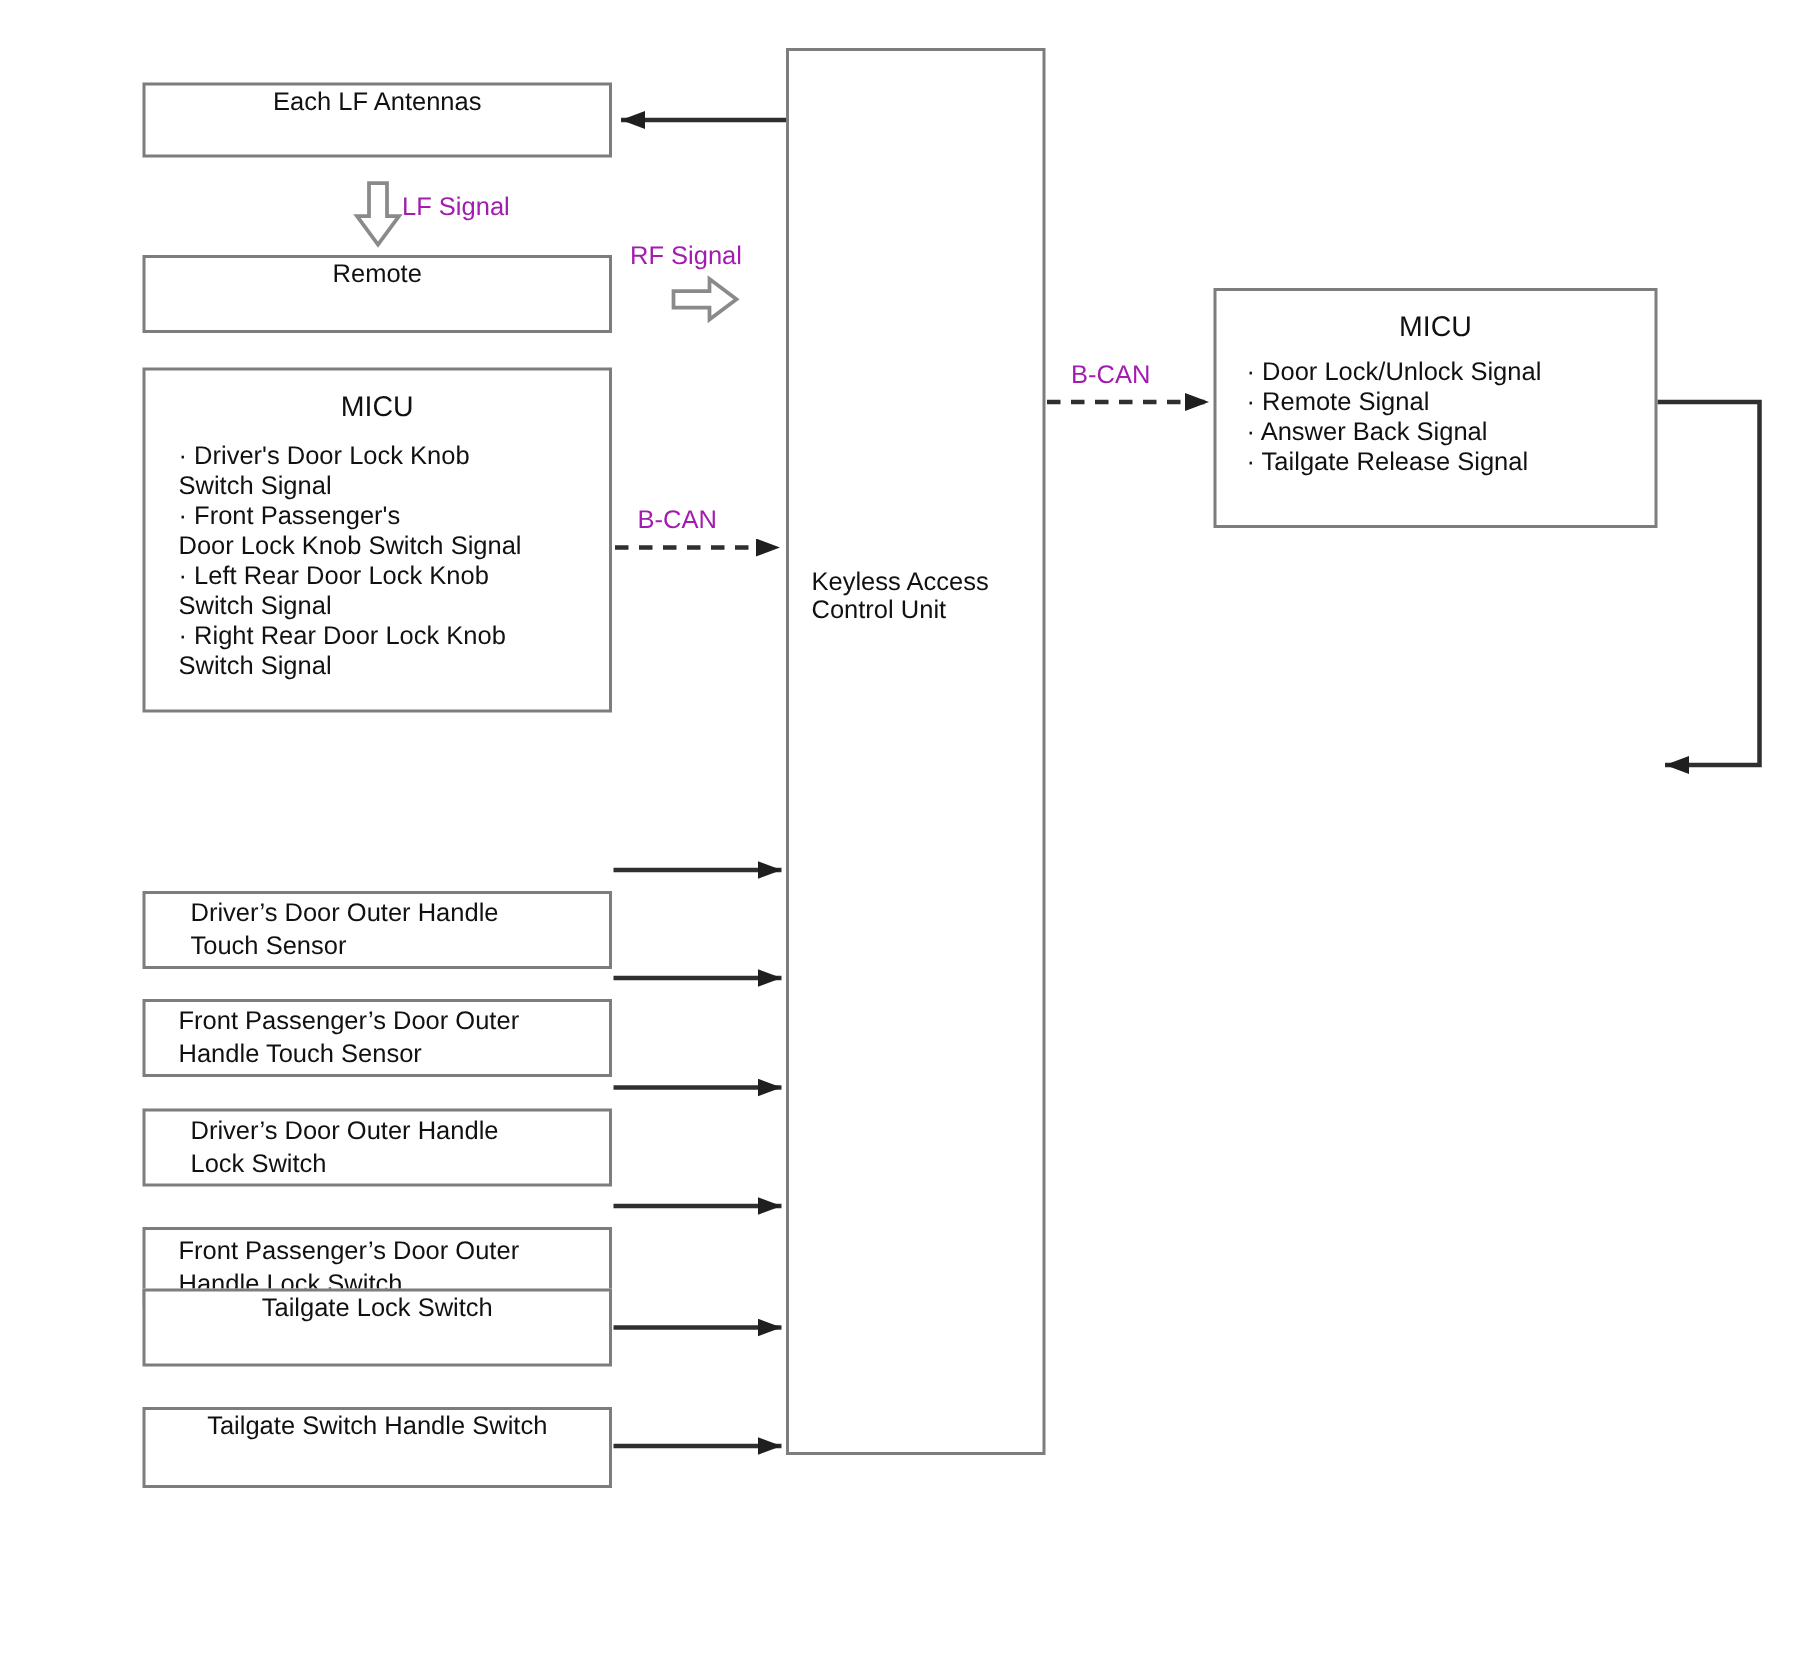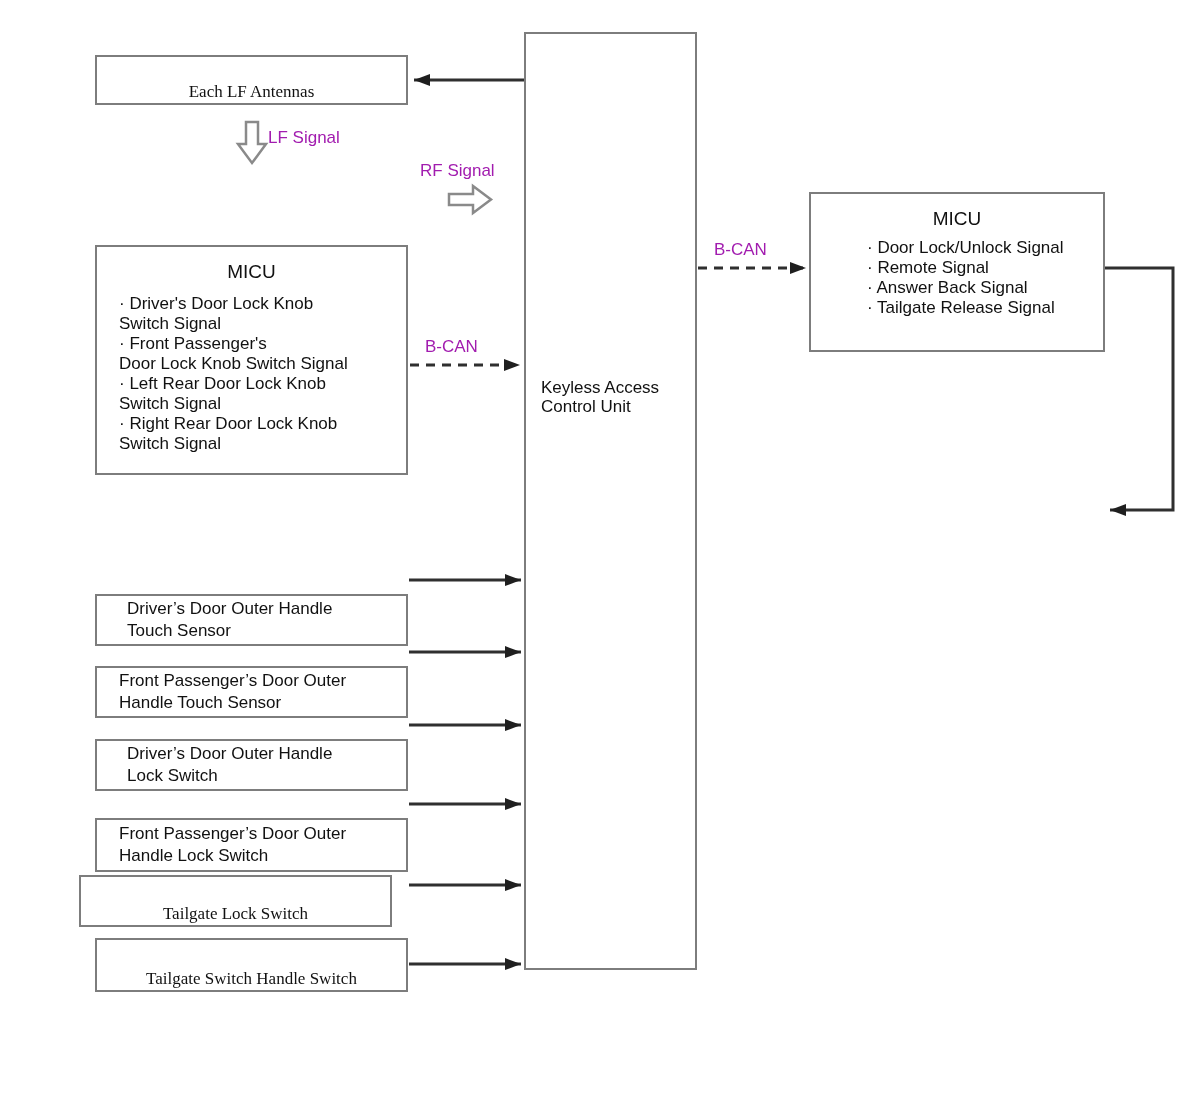--- a/index.html
+++ b/index.html
@@ -5,21 +5,21 @@
   html,body{margin:0;padding:0;background:#ffffff;}
   .canvas{
     position:relative;width:1200px;height:1103px;background:#ffffff;
     font-family:"Liberation Sans","DejaVu Sans",sans-serif;color:#111111;
     overflow:hidden;
   }
   .node{
     position:absolute;background:#ffffff;border:2px solid #7d7d7d;
     box-sizing:border-box;font-size:17px;line-height:22px;color:#111111;
   }
-  .node.center-text{display:flex;align-items:flex-end;justify-content:center;text-align:center;font-family:Liberation Serif, serif;}
+  .node.center-text{display:flex;align-items:flex-start;justify-content:center;text-align:center;}
   .node.left-text{display:flex;flex-direction:column;justify-content:center;padding-left:30px;padding-right:8px;margin-top:40px;}
   .prelines{white-space:pre-line;}
   .micu-title{ text-align:center;font-size:19px;margin-top:14px;}
   .micu-list{ font-size:17px;line-height:20px;white-space:pre-line;padding-left:22px;padding-right:4px;margin-top:11px;}
   .free-label{position:absolute;font-size:17px;line-height:20px;color:#a21caf;white-space:nowrap;}
   .unit-label{position:absolute;font-size:17px;line-height:19px;white-space:pre-line;}
   svg.connectors{position:absolute;left:0;top:0;pointer-events:none;}
 </style>
 </head>
 <body>
@@ -57,20 +57,23 @@
     <div class="unit-label" style="left:15px;top:344px;">Keyless Access
 Control Unit</div>
   </div>
 
   <div class="node center-text" style="left:95px;top:55px;width:313px;height:50px;">
     <span>Each LF Antennas</span>
   </div>
 
   <div class="free-label" style="left:268px;top:128px;">LF Signal</div>
 
+  <div class="node center-text" style="left:95px;top:170px;width:313px;height:52px;">
+    <span>Remote</span>
+  </div>
 
   <div class="free-label" style="left:420px;top:161px;text-align:right;">RF Signal</div>
 
   <div class="node" style="left:95px;top:245px;width:313px;height:230px;">
     <div class="micu-title">MICU</div>
     <div class="micu-list">· Driver's Door Lock Knob
 Switch Signal
 · Front Passenger's
 Door Lock Knob Switch Signal
 · Left Rear Door Lock Knob
@@ -94,32 +97,32 @@
   <div class="node left-text" style="left:95px;top:699px;width:313px;height:52px;">
     <div class="prelines">Driver’s Door Outer Handle
 Lock Switch</div>
   </div>
 
   <div class="node left-text" style="left:95px;top:778px;width:313px;height:54px;padding-left:22px;">
     <div class="prelines">Front Passenger’s Door Outer
 Handle Lock Switch</div>
   </div>
 
-  <div class="node center-text" style="left:79px;top:859px;width:313px;height:52px;margin-top:16px;">
+  <div class="node center-text" style="left:95px;top:859px;width:313px;height:52px;">
     <span>Tailgate Lock Switch</span>
   </div>
 
   <div class="node center-text" style="left:95px;top:938px;width:313px;height:54px;">
     <span>Tailgate Switch Handle Switch</span>
   </div>
 
   <div class="free-label" style="left:714px;top:240px;">B-CAN</div>
 
   <div class="node" style="left:809px;top:192px;width:296px;height:160px;">
     <div class="micu-title">MICU</div>
-    <div class="micu-list" style="padding-left:20px;margin-top:8px;margin-left:36px;">· Door Lock/Unlock Signal
+    <div class="micu-list" style="padding-left:20px;margin-top:8px;">· Door Lock/Unlock Signal
 · Remote Signal
 · Answer Back Signal
 · Tailgate Release Signal</div>
   </div>
 
 
 </div>
 
 </body></html>

